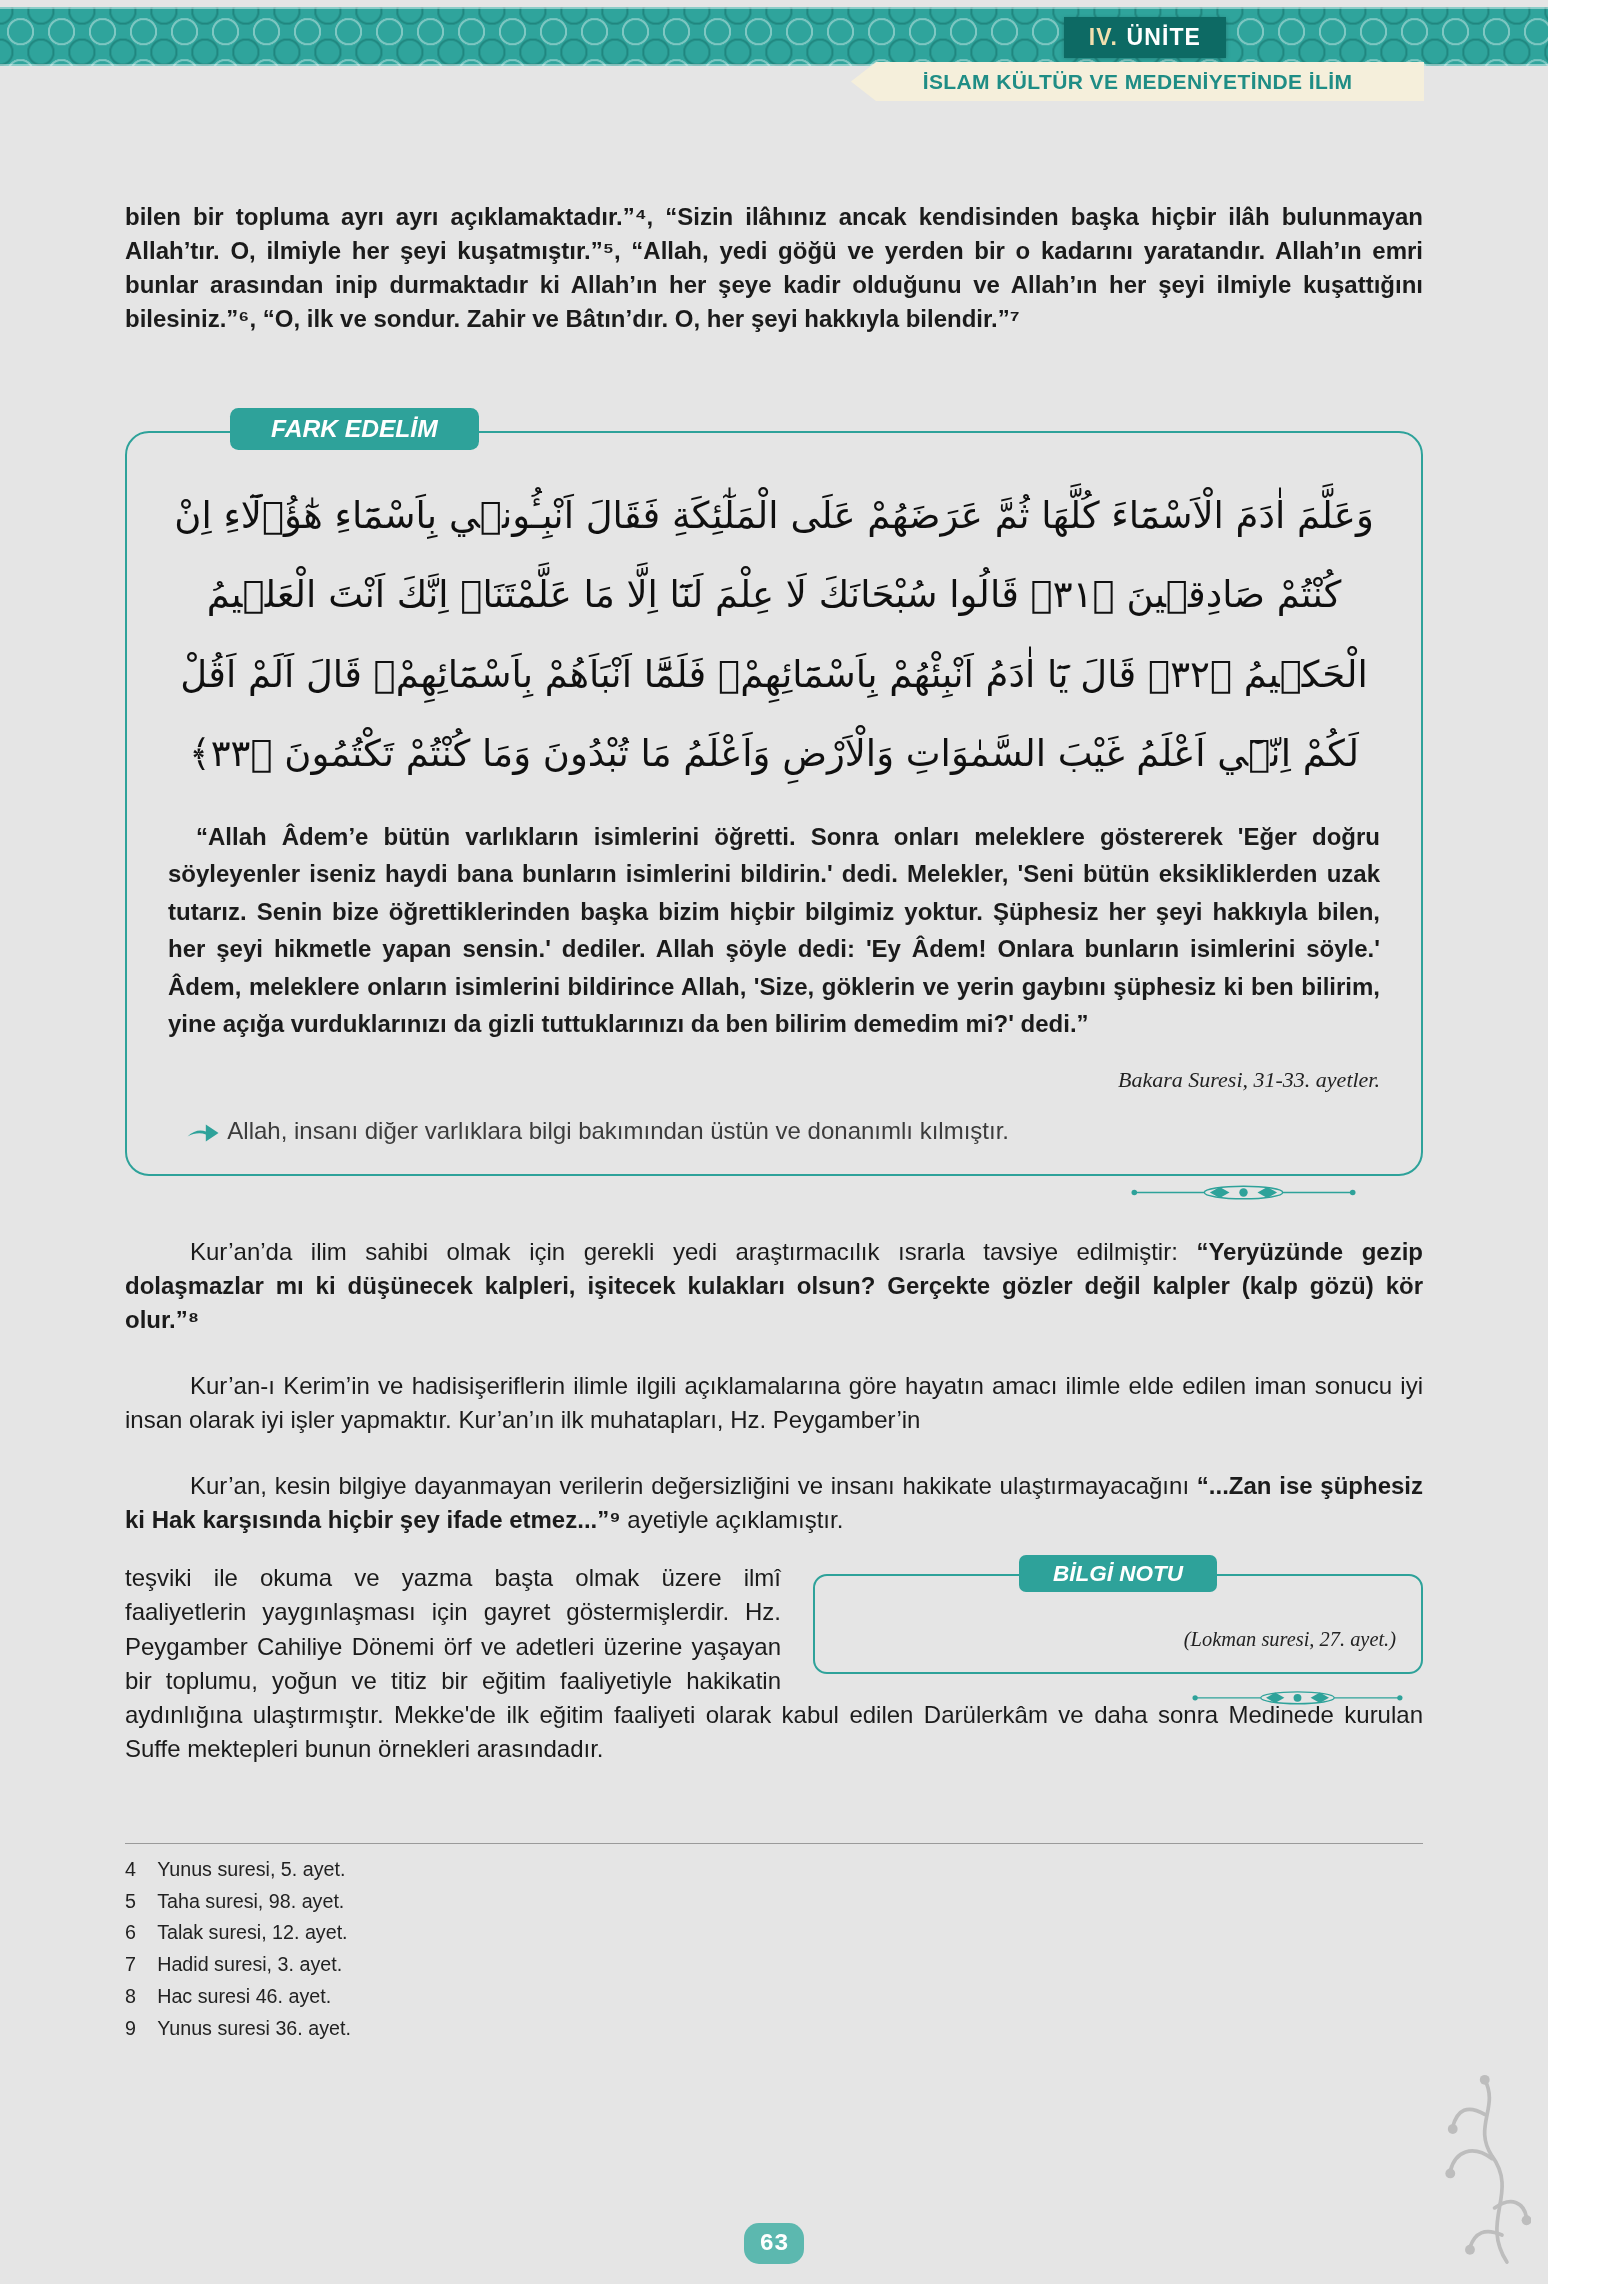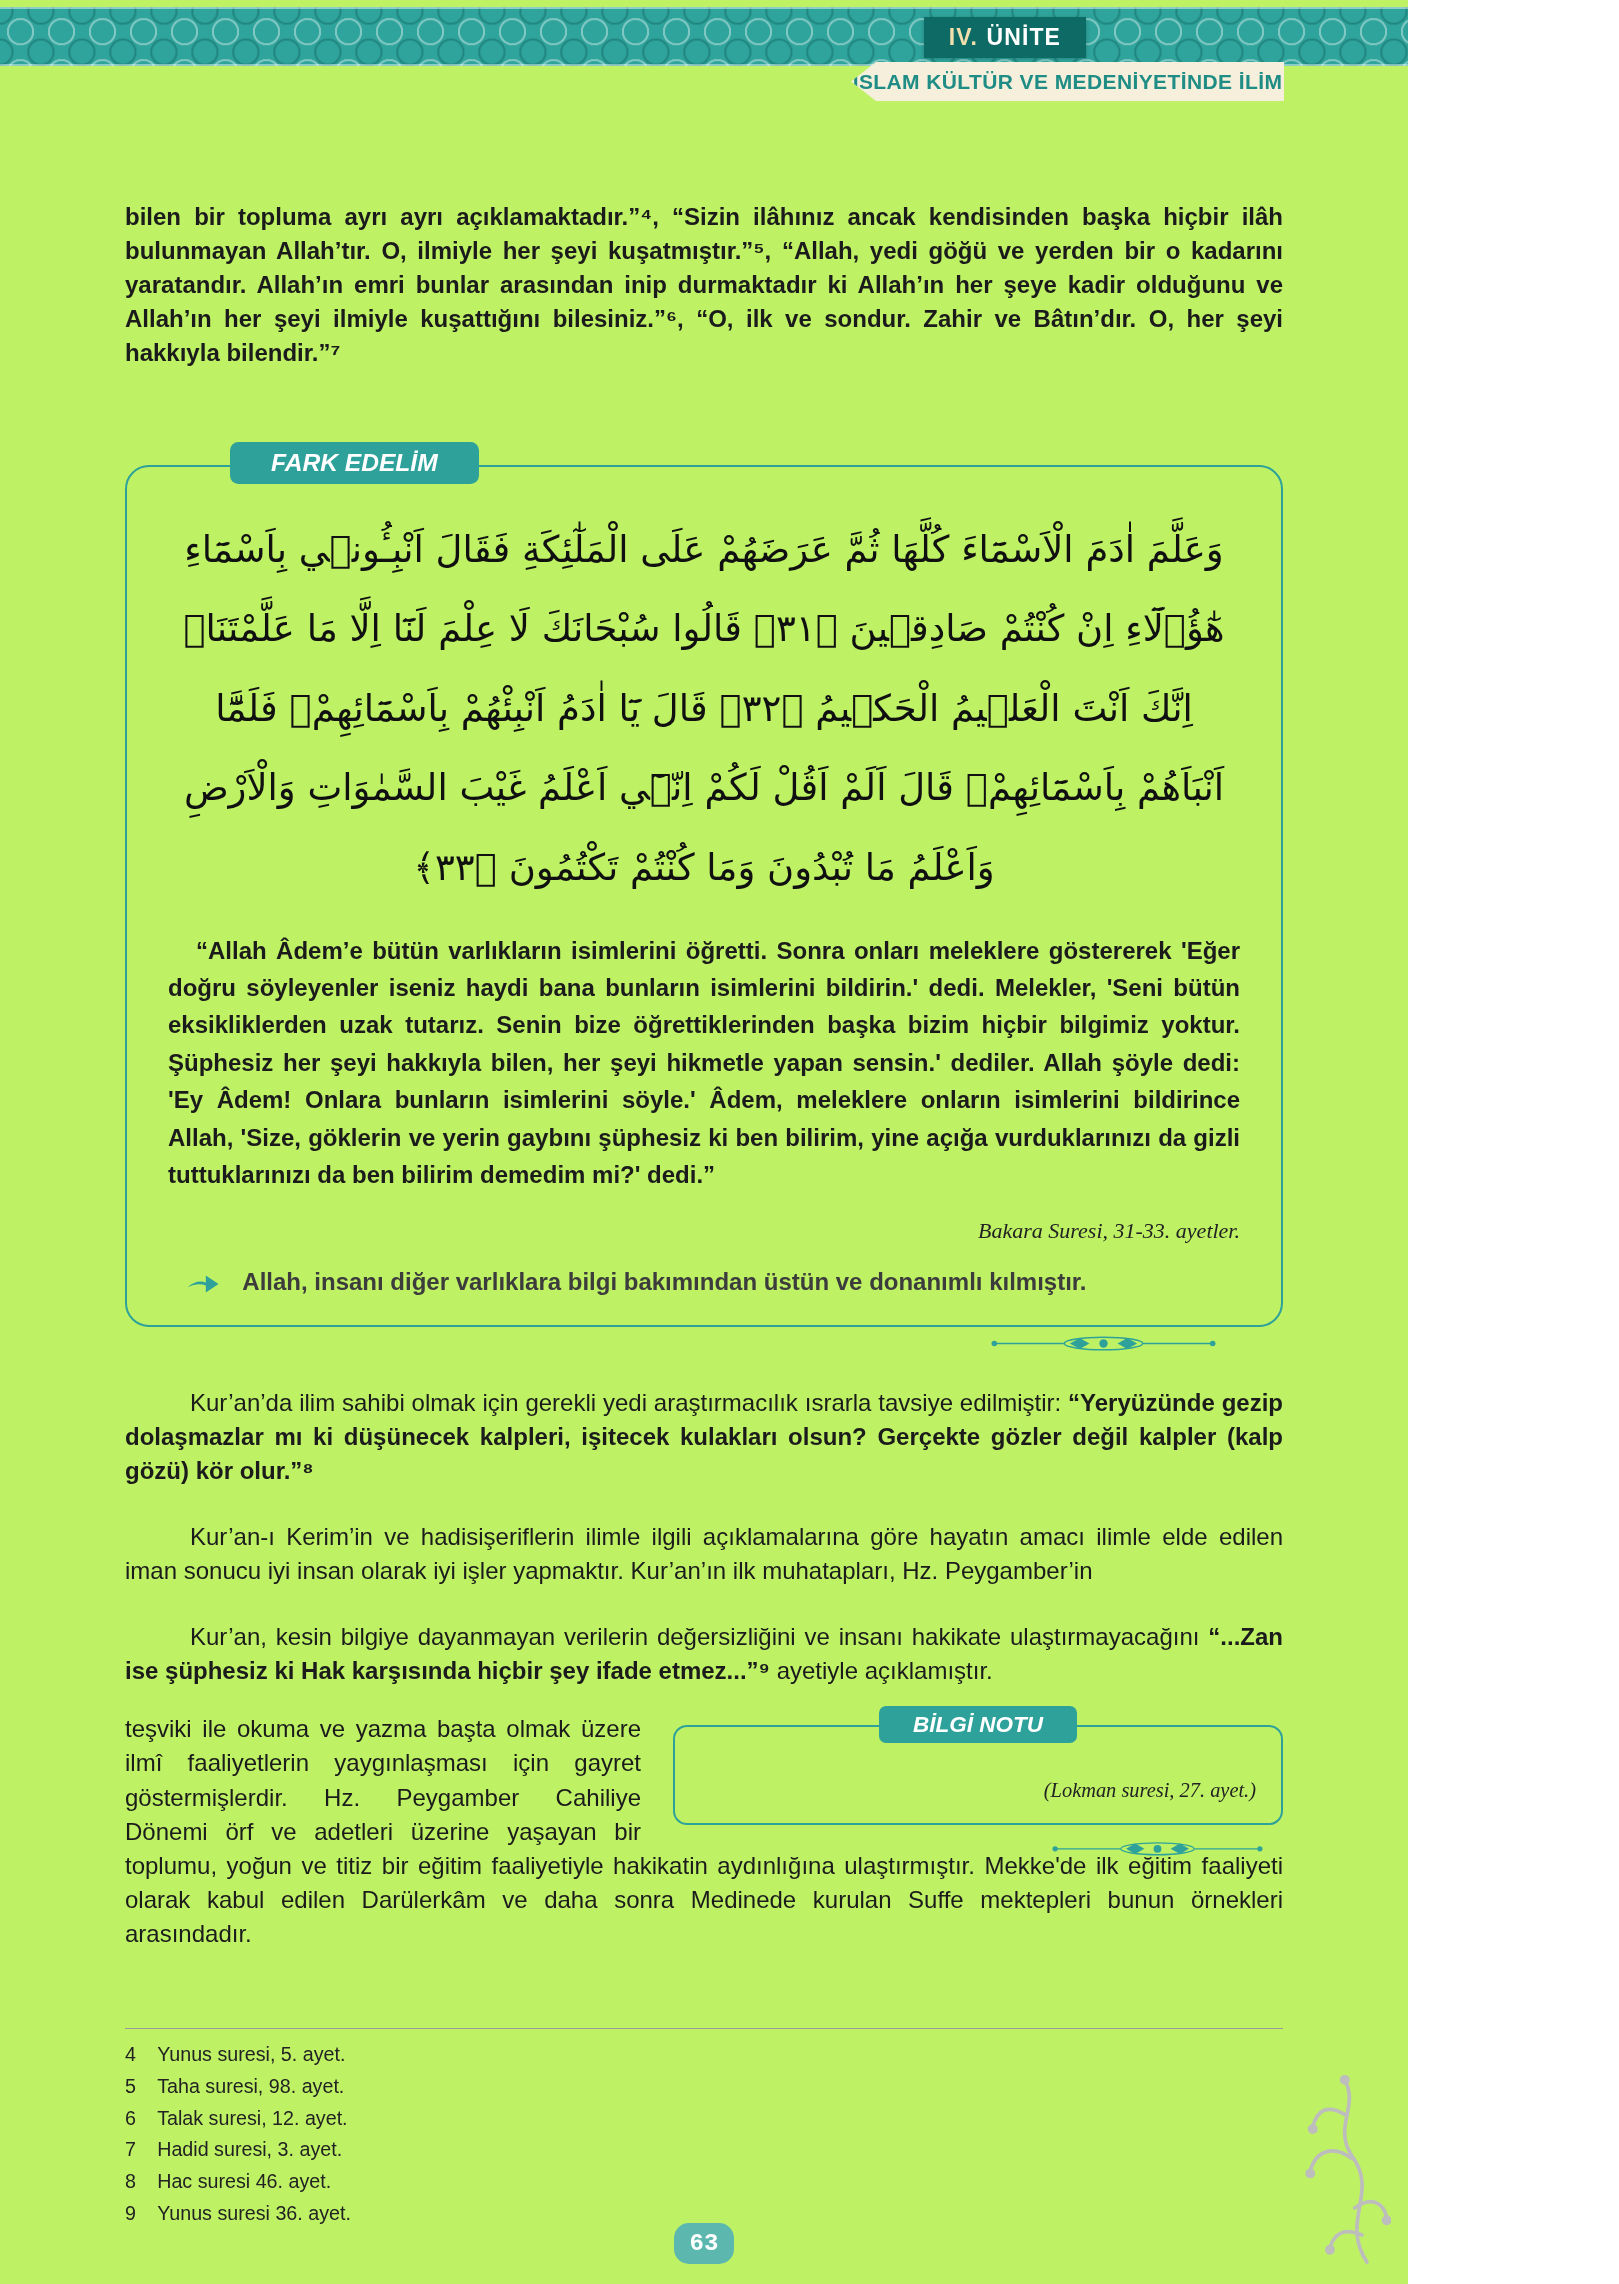--- a/index.html
+++ b/index.html
@@ -1,17 +1,17 @@
 <!DOCTYPE html>
 <html lang="tr" style="font-size:11.2px"><head>
 <meta charset="utf-8">
 <style>
   html,body{margin:0;padding:0;background:#ffffff;}
   .page{
-    position:relative;width:1408px;height:2284px;background:#bef264;
+    position:relative;width:1548px;height:2284px;background:#e5e5e5;
     font-family:"Liberation Sans",sans-serif;color:#1b1b1b;overflow:hidden;
   }
   
   .band{
     position:absolute;top:7px;left:0;width:100%;height:59px;
     background-color:#2fa49c;
     background-image:
       radial-gradient(circle at center, transparent 11.2px, rgba(255,255,255,.38) 12px, rgba(255,255,255,.38) 13.4px, transparent 14px),
       radial-gradient(circle at center, transparent 11.2px, rgba(10,90,84,.40) 12px, rgba(10,90,84,.40) 13.4px, transparent 14px);
     background-size:41px 41px,41px 41px;
@@ -51,21 +51,21 @@
   .arabic{
     direction:rtl;font-family:"DejaVu Sans",sans-serif;font-size:37px;line-height:2.15;
     text-align:center;color:#101010;margin-top:8.4px;
   }
   .translation{
     font-weight:bold;font-size:24px;line-height:1.56;text-align:justify;text-indent:28px;margin-top:24px;
   }
   .verse-attr{
     font-family:"Liberation Serif",serif;font-style:italic;font-size:22px;text-align:right;margin-top:11.2px;color:#222;
   }
-  .arrow-note{display:flex;align-items:flex-end;gap:22px;margin-top:24px;font-size:24px;color:#3c3c3c;padding-left:18.3px;font-weight:bold;}
+  .arrow-note{display:flex;align-items:flex-end;gap:7px;margin-top:24px;font-size:24px;color:#3c3c3c;padding-left:18.3px;}
   .arrow-note svg{flex:0 0 auto;margin-top:4.2px;}
 
   .divider-right{display:flex;justify-content:flex-end;margin:5.6px 67px 0 0;}
 
   .p-gap{margin-top:32px;}
 
   
   .wrap-region{margin-top:9.8px;}
   .wrap-region::after{content:"";display:block;clear:both;}
   .bilgi{

